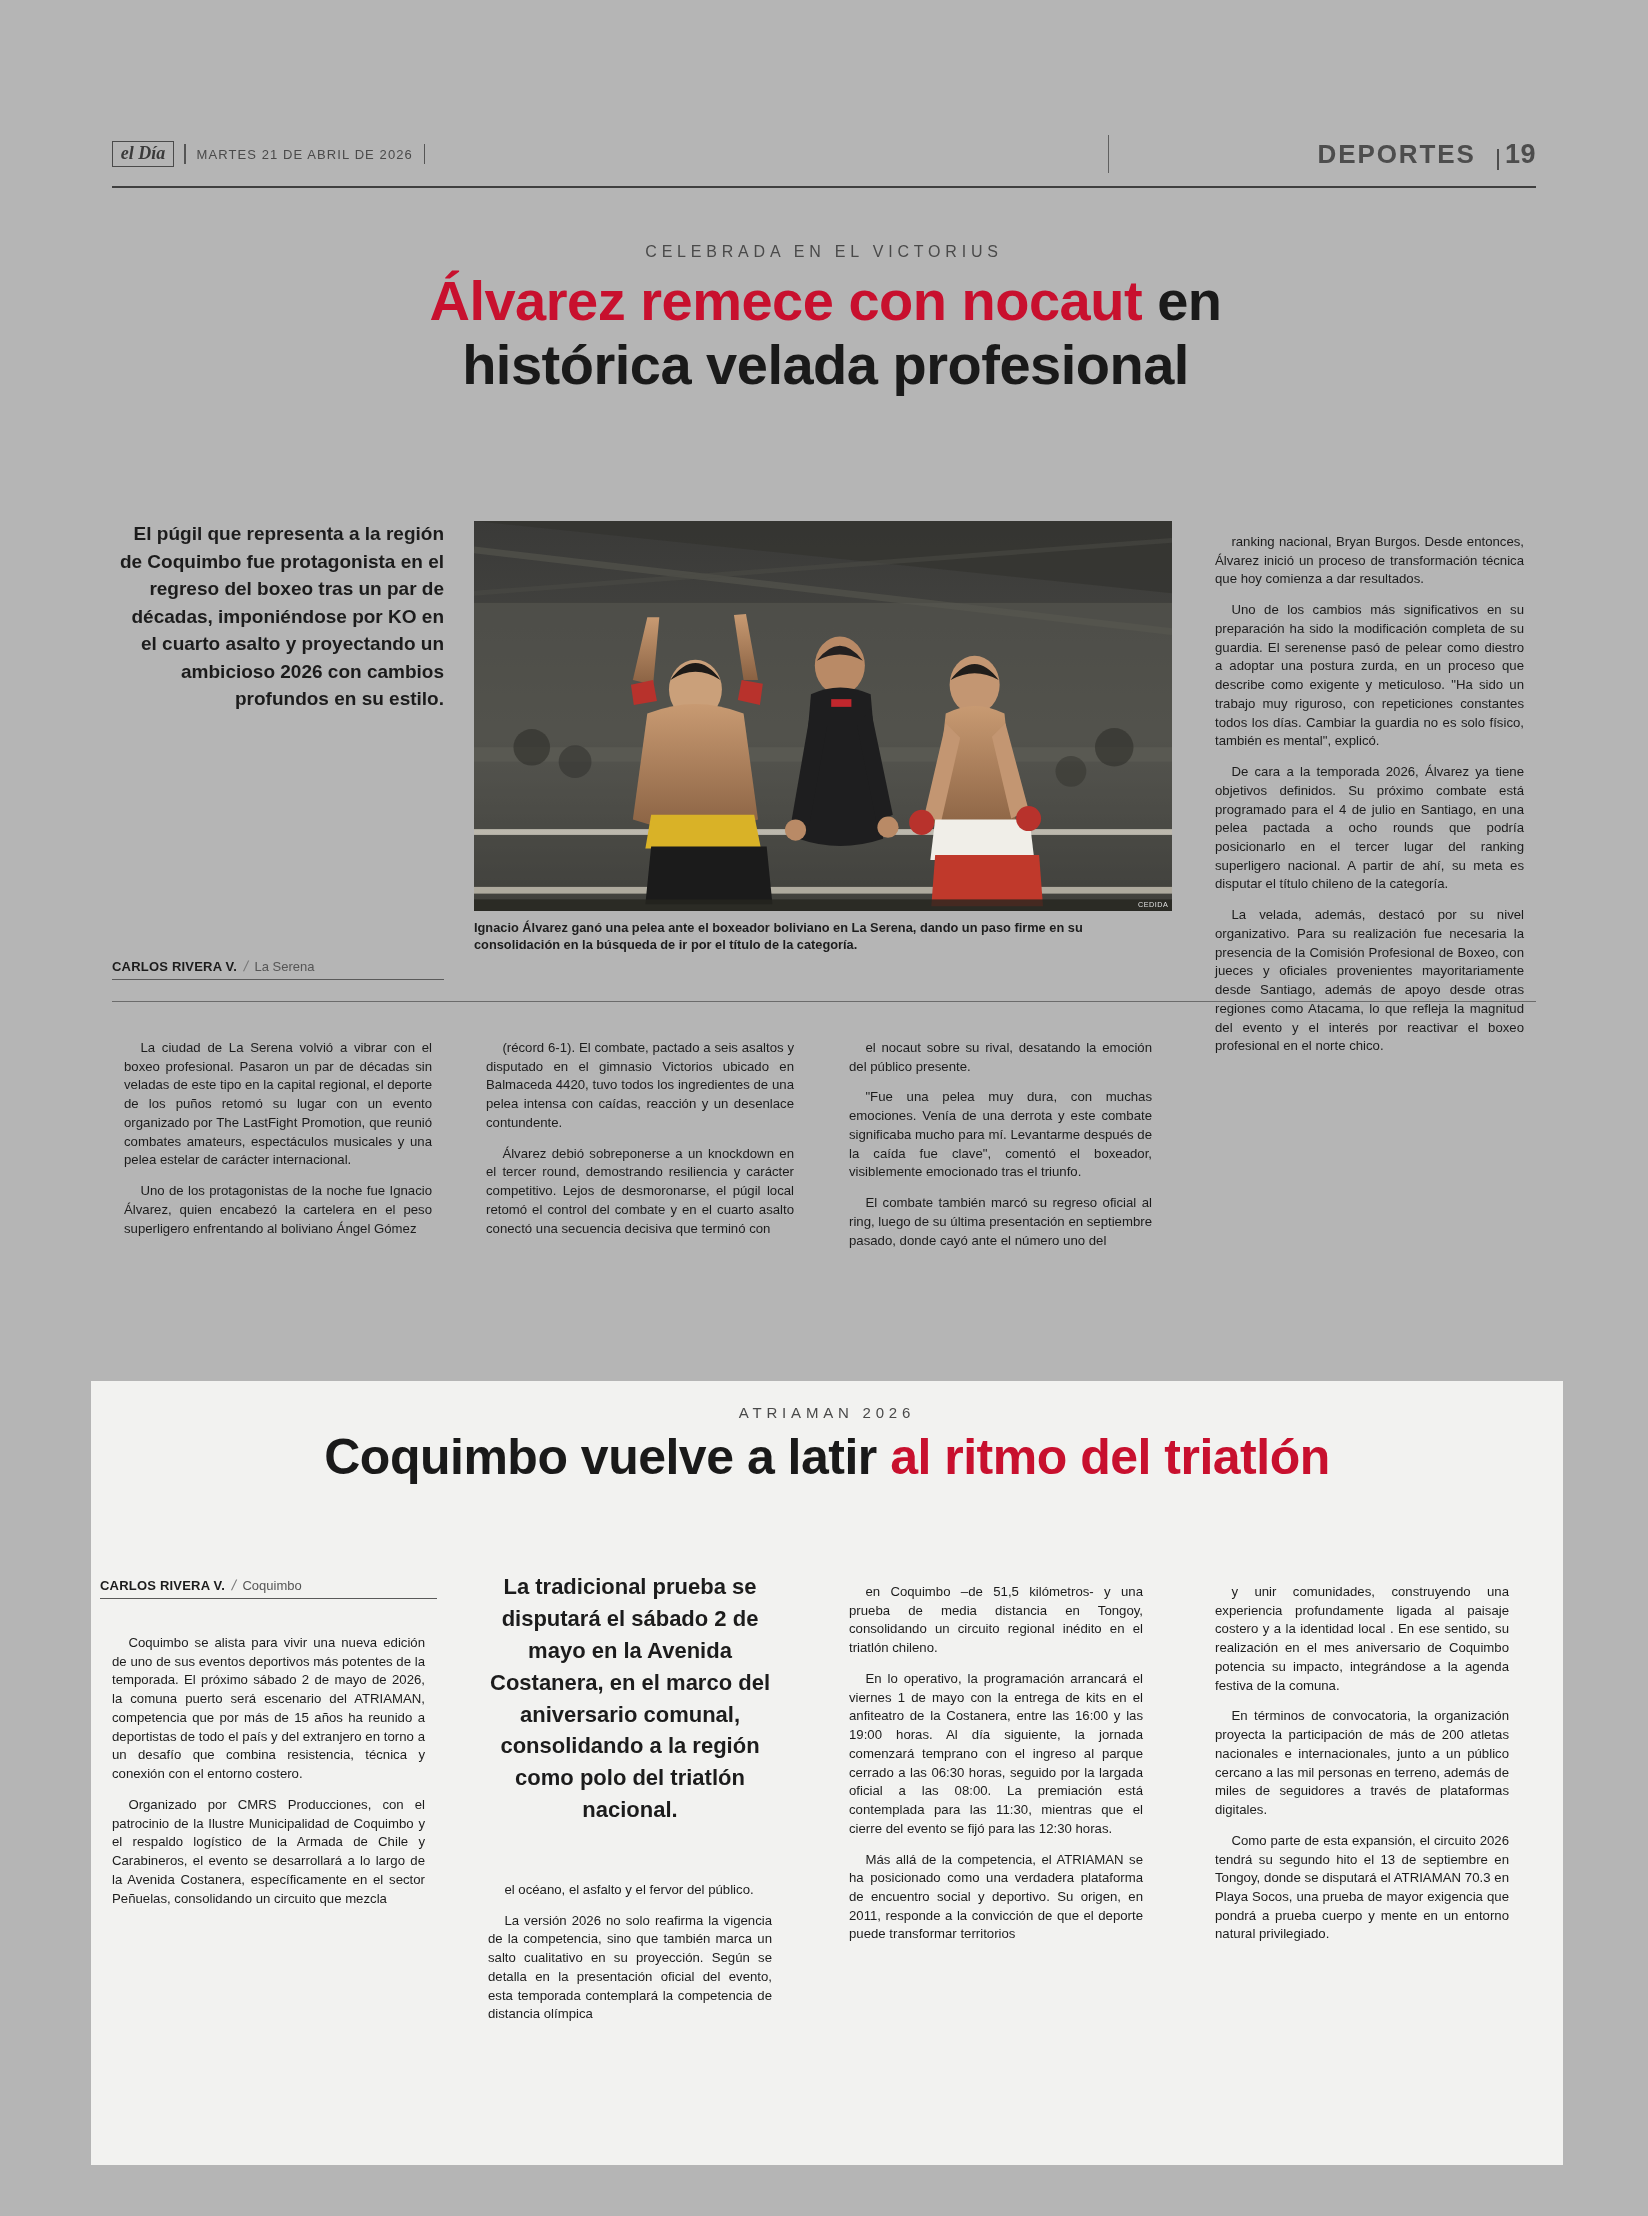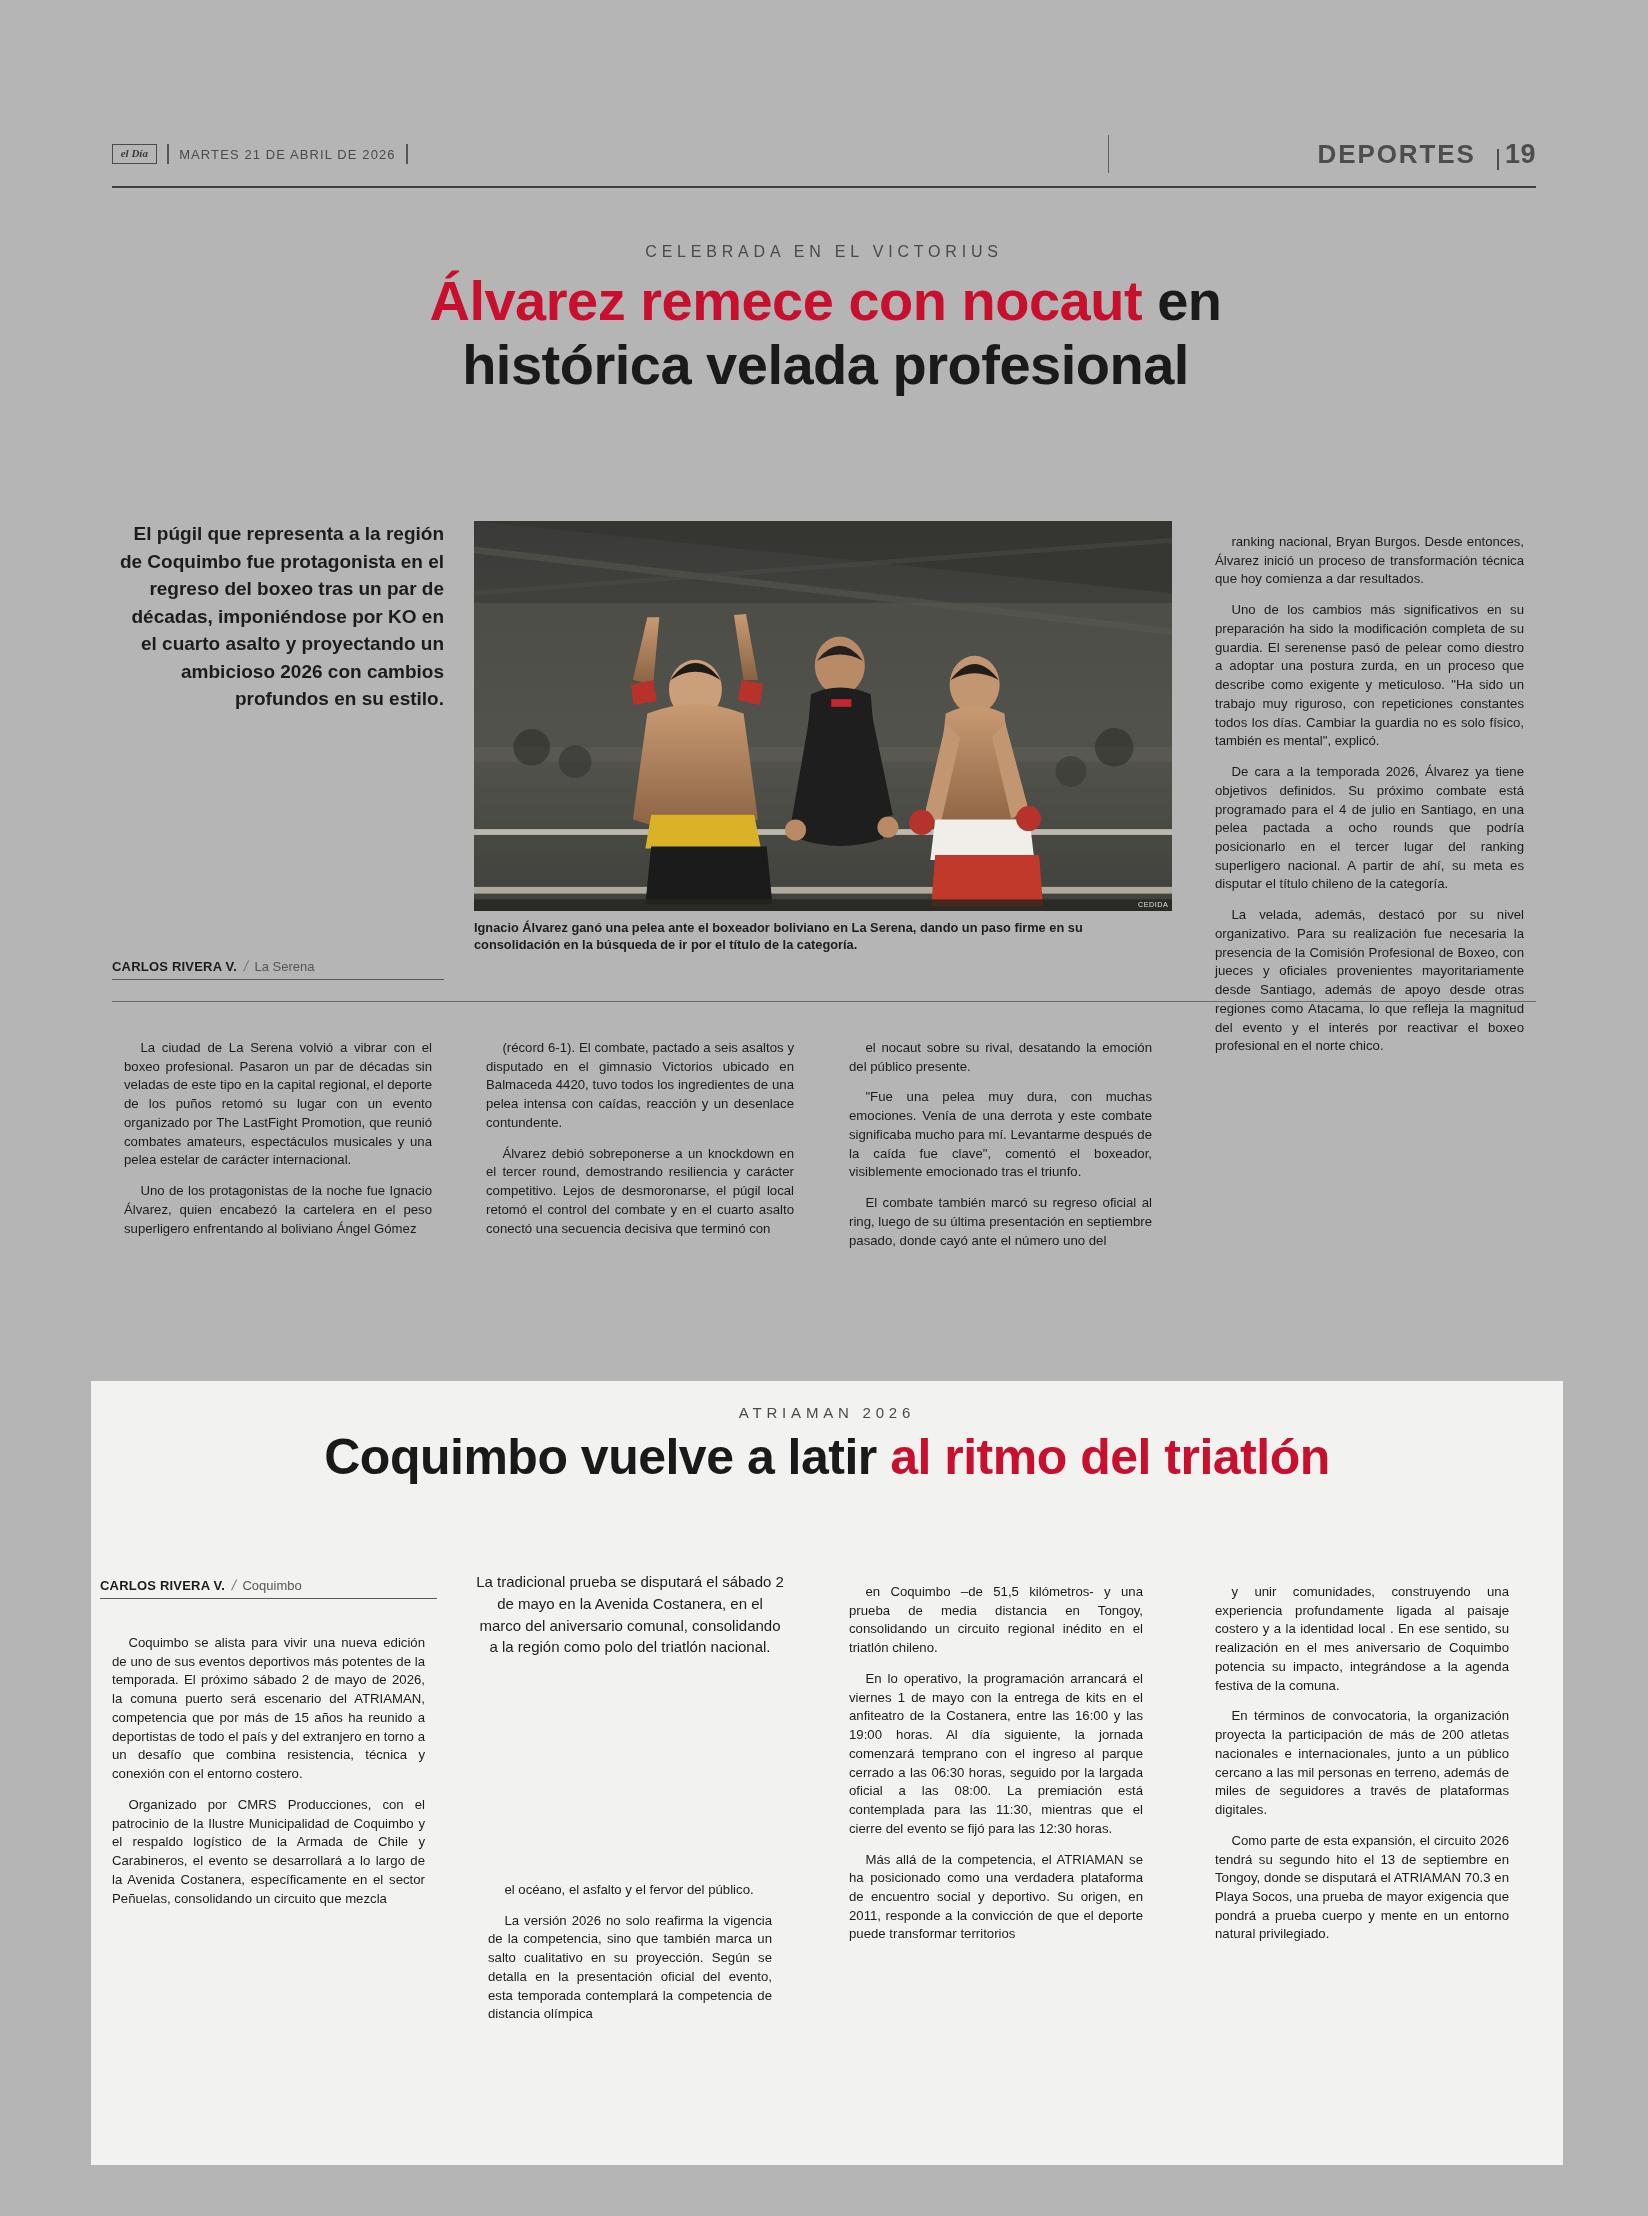--- a/index.html
+++ b/index.html
@@ -35,21 +35,21 @@
     display: flex;
     align-items: center;
     height: 38px;
   }
   .logo-box {
     border: 1.4px solid #4a4a4a;
     padding: 2.4px 7.7px 3.8px 7.7px;
     font-family: "Liberation Serif", serif;
     font-style: italic;
     font-weight: bold;
-    font-size: 11px;
+    font-size: 18px;
     color: #3a3a3a;
     line-height: 1;
   }
   .rule-v {
     width: 1.4px;
     height: 20px;
     background: #555;
     margin: 0 10.6px;
   }
   .date-text {
@@ -258,23 +258,23 @@
     left: 100px;
     top: 1577px;
     width: 337px;
   }
   .l-lead {
     position: absolute;
     left: 476px;
     top: 1571px;
     width: 308px;
     text-align: center;
-    font-size: 15px;
+    font-size: 22px;
     line-height: 1.45;
-    font-weight: normal;
+    font-weight: bold;
     color: #1c1c1c;
   }
   #lcol1 { left: 100px;  top: 1622px; width: 337px; }
   #lcol2 { left: 476px;  top: 1869px; width: 308px; }
   #lcol3 { left: 837px; top: 1571px; width: 318px; }
   #lcol4 { left: 1203px; top: 1571px; width: 318px; }
 </style>
 </head>
 <body>
 

